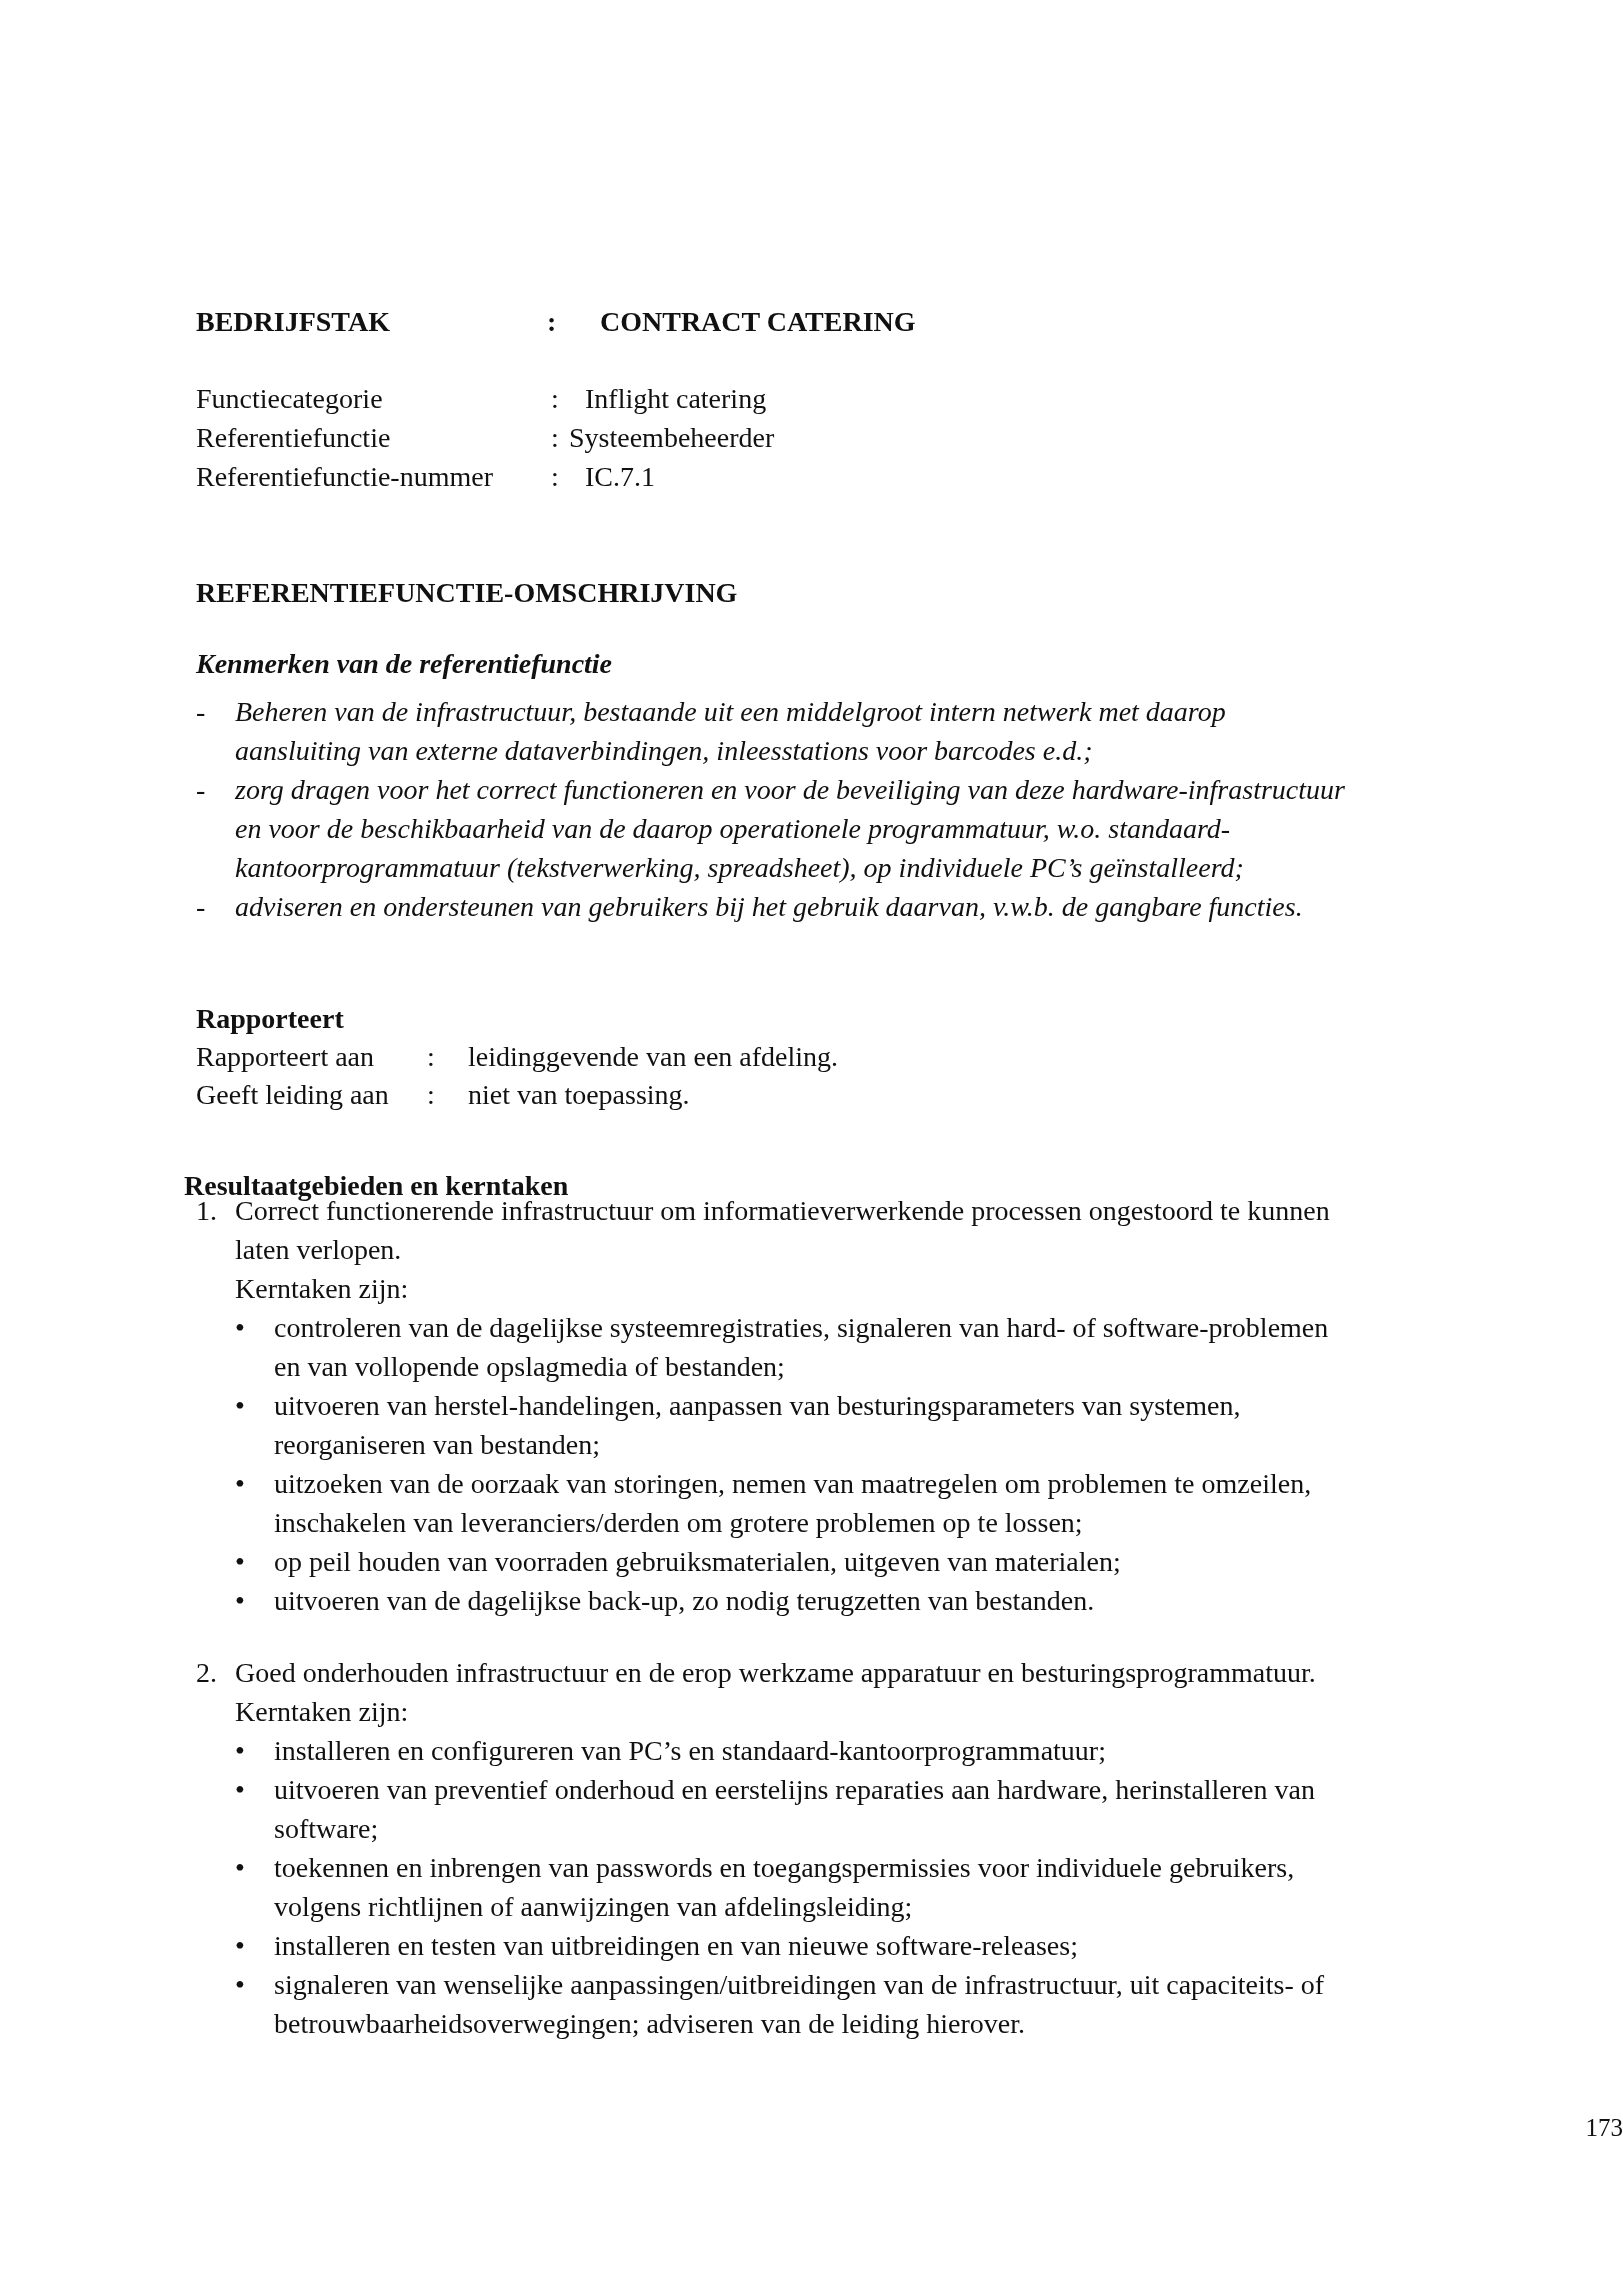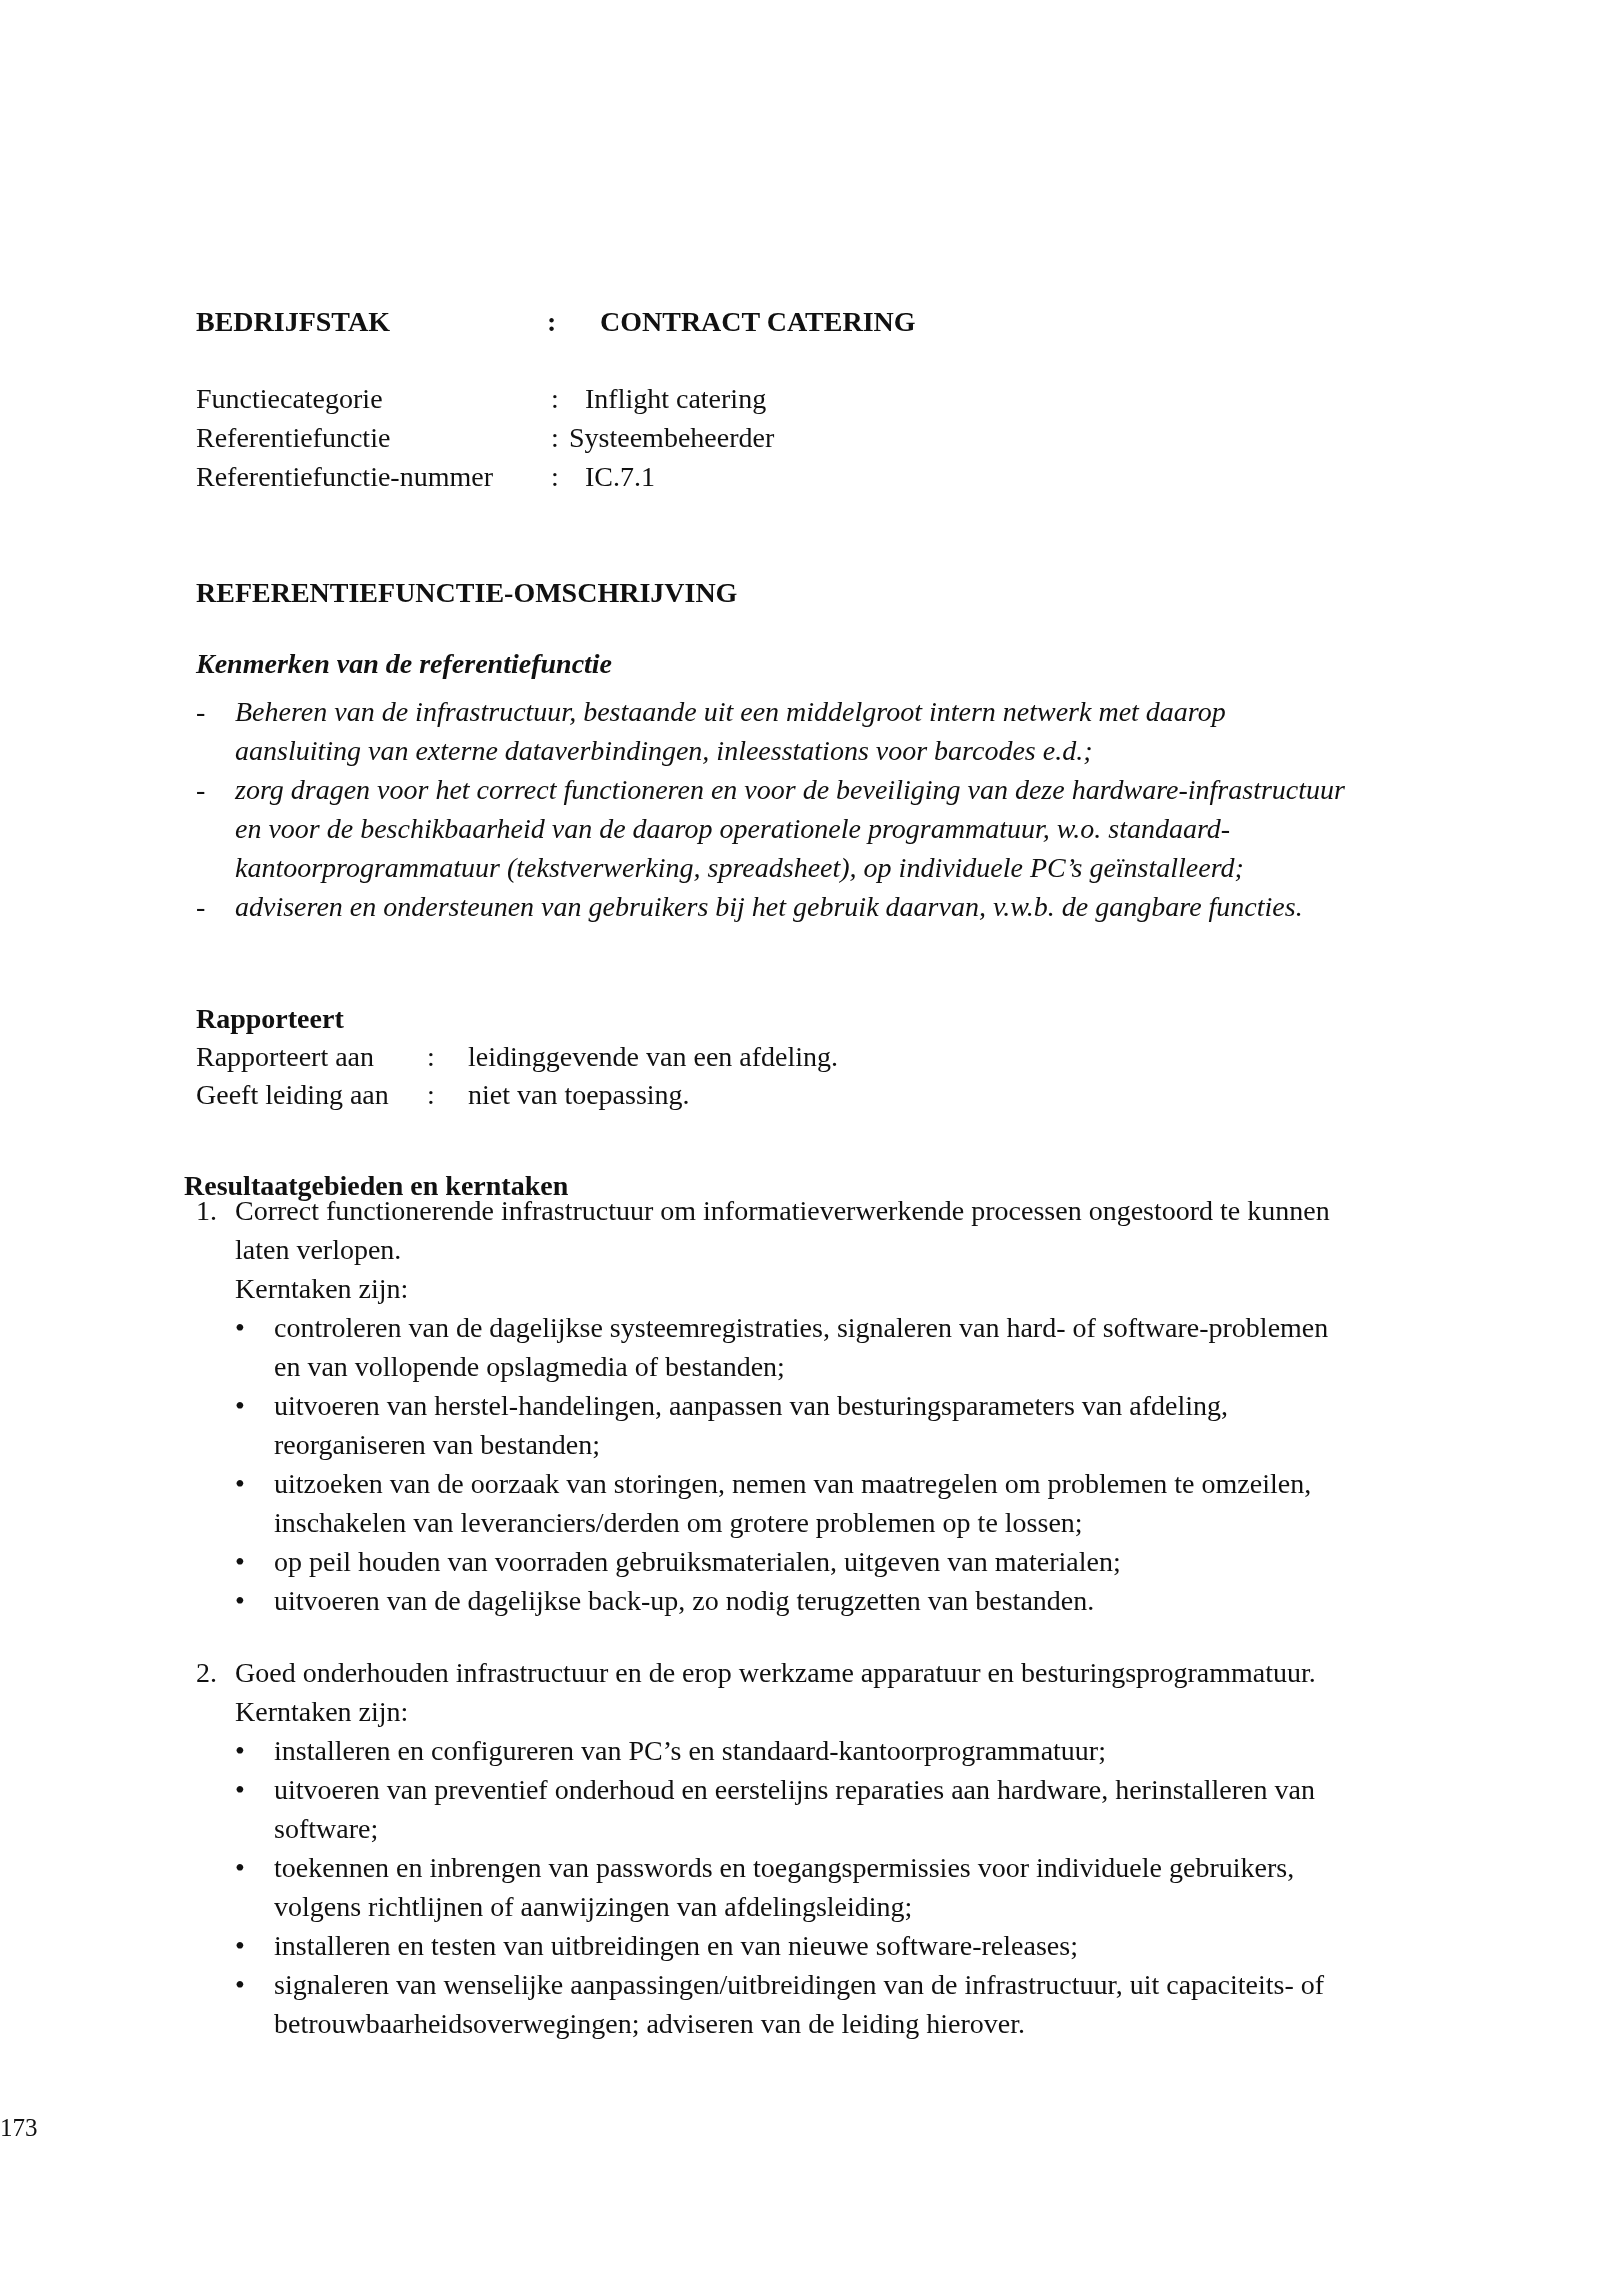--- a/index.html
+++ b/index.html
@@ -89,21 +89,21 @@
     <div>laten verlopen.</div>
   </div>
   <div class="sub">Kerntaken zijn:</div>
   <div class="bul">
     <span class="dot">•</span>
     <div>controleren van de dagelijkse systeemregistraties, signaleren van hard- of software-problemen</div>
     <div>en van vollopende opslagmedia of bestanden;</div>
   </div>
   <div class="bul">
     <span class="dot">•</span>
-    <div>uitvoeren van herstel-handelingen, aanpassen van besturingsparameters van afdeling,</div>
+    <div>uitvoeren van herstel-handelingen, aanpassen van besturingsparameters van systemen,</div>
     <div>reorganiseren van bestanden;</div>
   </div>
   <div class="bul">
     <span class="dot">•</span>
     <div>uitzoeken van de oorzaak van storingen, nemen van maatregelen om problemen te omzeilen,</div>
     <div>inschakelen van leveranciers/derden om grotere problemen op te lossen;</div>
   </div>
   <div class="bul">
     <span class="dot">•</span>
     <div>op peil houden van voorraden gebruiksmaterialen, uitgeven van materialen;</div>
@@ -138,14 +138,14 @@
     <span class="dot">•</span>
     <div>installeren en testen van uitbreidingen en van nieuwe software-releases;</div>
   </div>
   <div class="bul">
     <span class="dot">•</span>
     <div>signaleren van wenselijke aanpassingen/uitbreidingen van de infrastructuur, uit capaciteits- of</div>
     <div>betrouwbaarheidsoverwegingen; adviseren van de leiding hierover.</div>
   </div>
 </div>
 
-<div class="abs" style="left:0; width:1623px; text-align:left; top:2108px; font-size:25px;">173</div>
+<div class="abs" style="left:0; width:1623px; text-align:right; top:2108px; font-size:25px;">173</div>
 
 
 </body></html>

